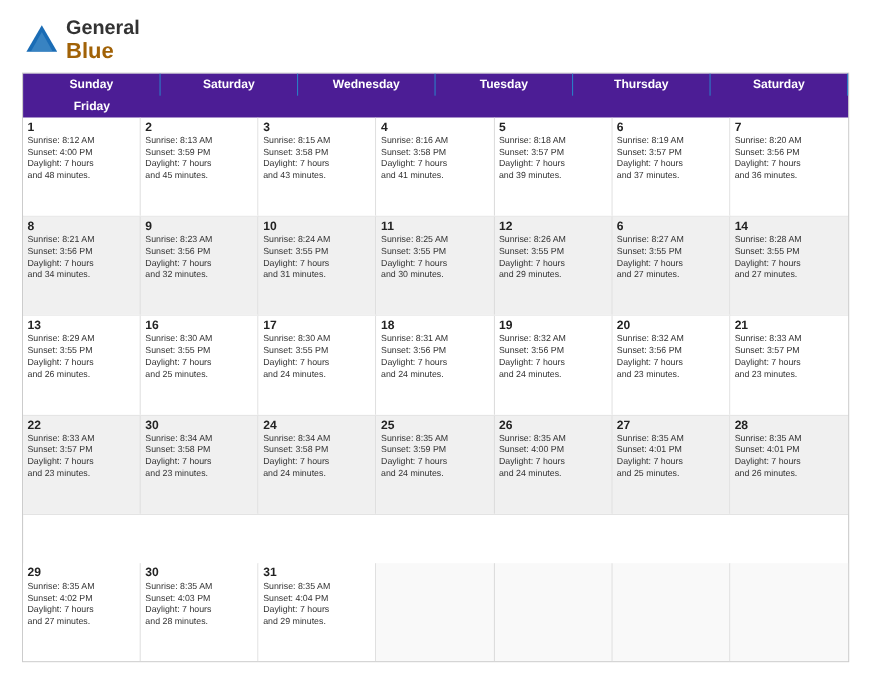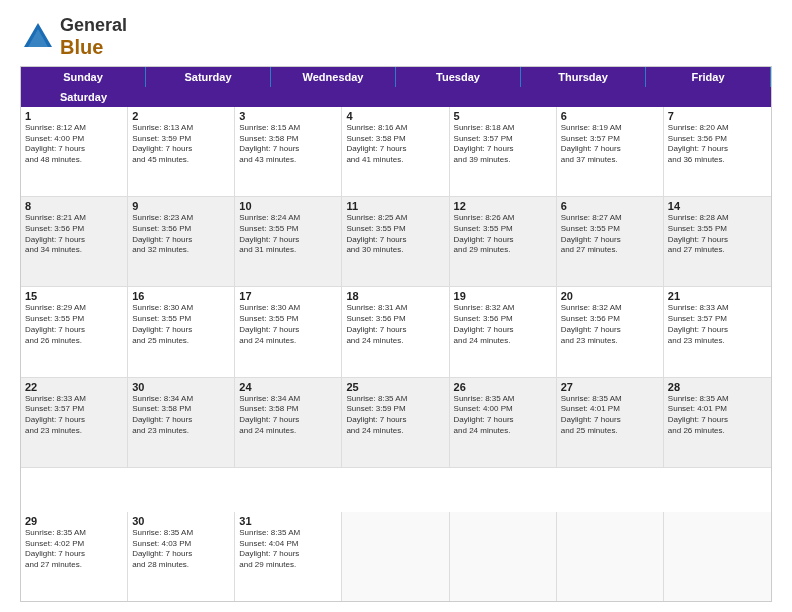--- a/index.html
+++ b/index.html
@@ -119,22 +119,22 @@
     </div>
   </div>
 
   <div class="calendar">
     <div class="cal-header-row">
     <div class="cal-header-cell">Sunday</div>
         <div class="cal-header-cell">Saturday</div>
         <div class="cal-header-cell">Wednesday</div>
         <div class="cal-header-cell">Tuesday</div>
         <div class="cal-header-cell">Thursday</div>
+        <div class="cal-header-cell">Saturday</div>
         <div class="cal-header-cell">Friday</div>
-        <div class="cal-header-cell">Saturday</div>
       </div>
     <div class="cal-body">
     <div class="cal-week">
           <div class="cal-cell">
             <span class="day-num">1</span>
             <div class="day-info">Sunrise: 8:12 AM<br>Sunset: 4:00 PM<br>Daylight: 7 hours<br>and 48 minutes.</div>
           </div>
           <div class="cal-cell">
             <span class="day-num">2</span>
             <div class="day-info">Sunrise: 8:13 AM<br>Sunset: 3:59 PM<br>Daylight: 7 hours<br>and 45 minutes.</div>
@@ -185,21 +185,21 @@
             <span class="day-num">6</span>
             <div class="day-info">Sunrise: 8:27 AM<br>Sunset: 3:55 PM<br>Daylight: 7 hours<br>and 27 minutes.</div>
           </div>
           <div class="cal-cell shaded">
             <span class="day-num">14</span>
             <div class="day-info">Sunrise: 8:28 AM<br>Sunset: 3:55 PM<br>Daylight: 7 hours<br>and 27 minutes.</div>
           </div>
         </div>
         <div class="cal-week">
           <div class="cal-cell">
-            <span class="day-num">15</span>
+            <span class="day-num">13</span>
             <div class="day-info">Sunrise: 8:29 AM<br>Sunset: 3:55 PM<br>Daylight: 7 hours<br>and 26 minutes.</div>
           </div>
           <div class="cal-cell">
             <span class="day-num">16</span>
             <div class="day-info">Sunrise: 8:30 AM<br>Sunset: 3:55 PM<br>Daylight: 7 hours<br>and 25 minutes.</div>
           </div>
           <div class="cal-cell">
             <span class="day-num">17</span>
             <div class="day-info">Sunrise: 8:30 AM<br>Sunset: 3:55 PM<br>Daylight: 7 hours<br>and 24 minutes.</div>
           </div>

